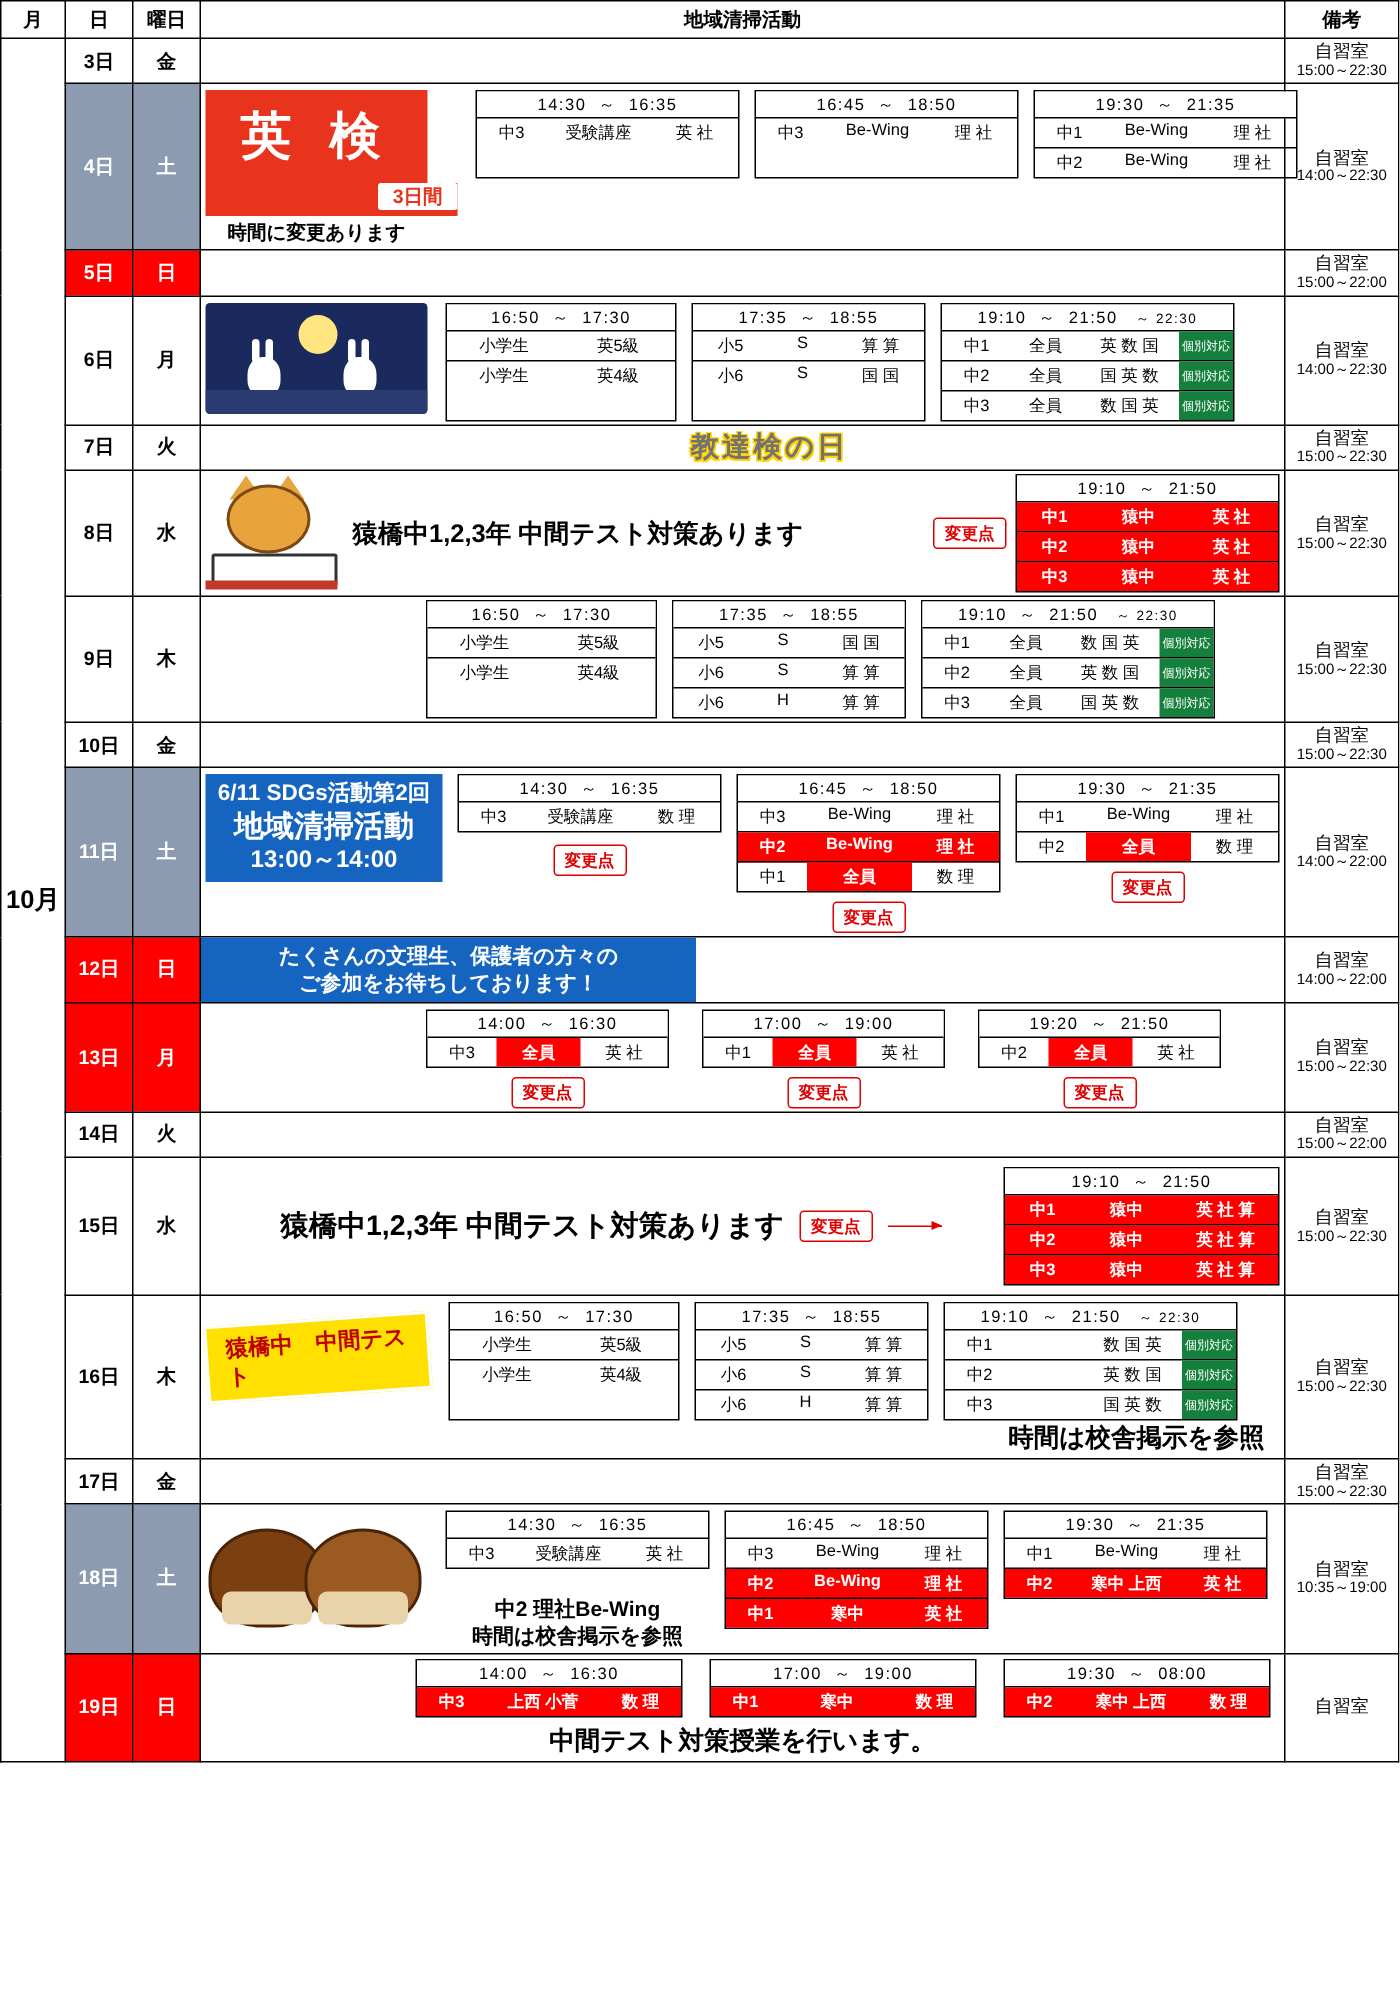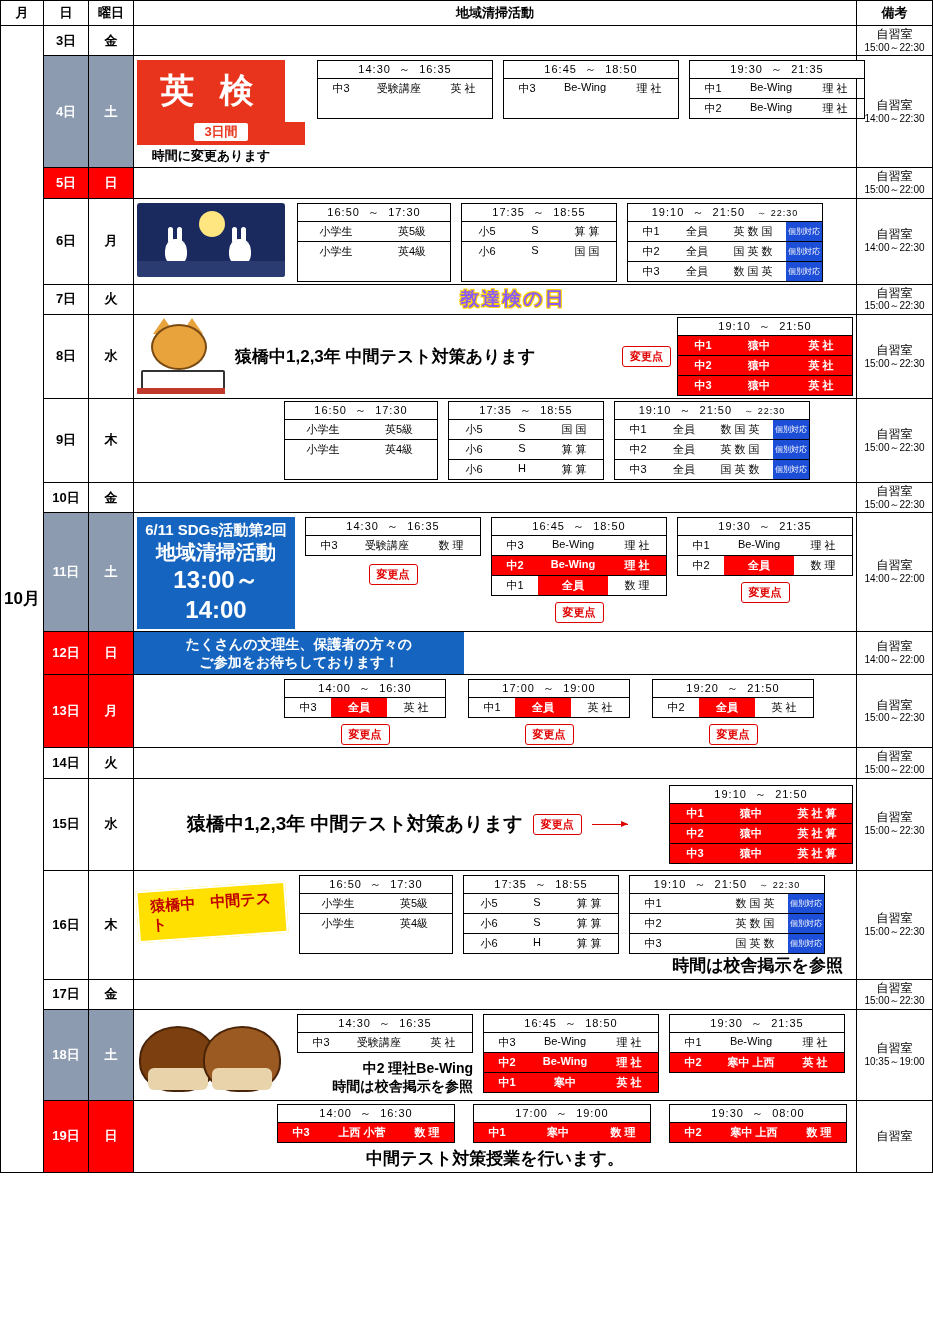--- a/index.html
+++ b/index.html
@@ -20,39 +20,39 @@
   .note-in .n2{font-size:10px;}
   .main-in{position:relative;padding:2px 3px;box-sizing:border-box;min-height:24px;}
   .blocks{display:flex;gap:10px;}
   .blk{border:1px solid #000;}
   .blk .bt{font-size:11px;text-align:center;padding:1px 6px;letter-spacing:1px;border-bottom:1px solid #000;background:#fff;}
   .row{display:flex;font-size:11px;border-bottom:1px solid #000;}
   .row:last-child{border-bottom:none;}
   .row .cell{padding:2px 3px;text-align:center;white-space:nowrap;}
   .row.red{background:#ff0000;color:#fff;font-weight:bold;}
   .hl{background:#ff0000;color:#fff;font-weight:bold;padding:0 4px;}
-  .kobetsu{background:#1d4ed8;color:#fff;font-size:8px;padding:2px 2px;display:flex;align-items:center;}
+  .kobetsu{background:#15803d;color:#fff;font-size:8px;padding:2px 2px;display:flex;align-items:center;}
   .change{display:inline-block;border:1.5px solid #e00000;color:#e00000;font-size:11px;font-weight:bold;border-radius:3px;padding:2px 7px;background:#fff;}
   .eiken{width:148px;height:62px;background:#e8341c;color:#fff;display:flex;align-items:center;justify-content:center;font-size:34px;font-weight:bold;letter-spacing:8px;}
   .eiken-sub{width:148px;text-align:center;}
   .eiken-badge{display:inline-block;background:#fff;color:#e8341c;font-size:13px;font-weight:bold;padding:0 10px;border-radius:2px;}
   .cap{font-size:14px;font-weight:bold;}
   .moon{width:148px;height:74px;background:#1b2a5e;border-radius:3px;position:relative;overflow:hidden;}
   .moon .m{position:absolute;width:26px;height:26px;border-radius:50%;background:#ffe680;left:62px;top:8px;}
   .moon .g{position:absolute;bottom:0;left:0;right:0;height:16px;background:#2a3b72;}
   .moon .r1,.moon .r2{position:absolute;bottom:12px;width:22px;height:26px;background:#fff;border-radius:45% 45% 40% 40%;}
   .moon .r1{left:28px;}
   .moon .r2{left:92px;}
   .moon .r1:before,.moon .r2:before{content:"";position:absolute;top:-12px;left:3px;width:5px;height:16px;background:#fff;border-radius:3px;box-shadow:9px 0 0 #fff;}
   .sdgs{width:196px;background:#1565c0;color:#fff;padding:4px 6px;box-sizing:border-box;font-weight:bold;text-align:center;line-height:1.25;}
   .sdgs .l1{font-size:15px;}
   .sdgs .l2{font-size:20px;}
-  .sdgs .l3{font-size:24px;}
+  .sdgs .l3{font-size:16px;}
   .banner{background:#1565c0;color:#fff;font-weight:bold;font-size:14px;text-align:center;padding:3px 6px;line-height:1.3;width:330px;box-sizing:border-box;}
-  .kyoutaku{font-size:19px;font-weight:bold;color:#8b5cf6;text-align:center;letter-spacing:2px;text-shadow:1px 1px 0 #ffd400,-1px -1px 0 #ffd400,1px -1px 0 #ffd400,-1px 1px 0 #ffd400;margin-left:36px;}
+  .kyoutaku{font-size:19px;font-weight:bold;color:#737373;text-align:center;letter-spacing:2px;text-shadow:1px 1px 0 #ffd400,-1px -1px 0 #ffd400,1px -1px 0 #ffd400,-1px 1px 0 #ffd400;margin-left:36px;}
   .bigtxt{font-size:17px;font-weight:bold;}
   .cat{width:92px;height:76px;position:relative;}
   .cat .head{position:absolute;left:14px;top:6px;width:52px;height:42px;background:#e8a33d;border-radius:50%;border:2px solid #7a4a12;}
   .cat .ear1,.cat .ear2{position:absolute;top:0px;width:0;height:0;border-left:11px solid transparent;border-right:11px solid transparent;border-bottom:16px solid #e8a33d;}
   .cat .ear1{left:16px;} .cat .ear2{left:44px;}
   .cat .book{position:absolute;left:4px;bottom:2px;width:80px;height:18px;background:#fff;border:2px solid #333;border-radius:2px;}
   .cat .desk{position:absolute;left:0px;bottom:0px;width:88px;height:6px;background:#c0392b;}
   .chest{width:150px;height:84px;position:relative;}
   .chest .n1,.chest .n2{position:absolute;bottom:6px;width:74px;height:62px;background:#7b3f10;border-radius:50% 50% 44% 44%;border:2px solid #4a2408;}
   .chest .n1{left:2px;}
@@ -94,21 +94,21 @@
   </tr>
 
   <tr>
     <td class="c-day sat">4日</td>
     <td class="c-dow sat">土</td>
     <td class="c-main">
       <div class="main-in fl" style="gap:12px;align-items:flex-start;padding-top:4px;">
         <div>
           <div class="eiken">英 検</div>
           <div class="eiken" style="height:0"></div>
-          <div style="width:168px;background:#e8341c;text-align:center;padding-bottom:4px;"><span class="eiken-badge">3日間</span></div>
+          <div style="width:168px;background:#e8341c;text-align:right;padding-bottom:4px;"><span class="eiken-badge">3日間</span></div>
           <div class="eiken-sub cap" style="font-size:13px;margin-top:2px;">時間に変更あります</div>
         </div>
         <div class="blocks">
           <div class="blk">
             <div class="bt"><span>14:30</span> &nbsp;<span>～</span>&nbsp; <span>16:35</span></div>
             <div class="row">
                     <div class="cell" style="width:40px">中3</div>
                     <div class="cell" style="width:64px">受験講座</div>
                     <div class="cell" style="width:52px">英 社</div>
                   </div>
@@ -657,21 +657,21 @@
           <div class="blocks">
             <div class="blk">
               <div class="bt"><span>14:30</span> &nbsp;<span>～</span>&nbsp; <span>16:35</span></div>
               <div class="row">
                       <div class="cell" style="width:40px">中3</div>
                       <div class="cell" style="width:64px">受験講座</div>
                       <div class="cell" style="width:52px">英 社</div>
                     </div>
             </div>
           </div>
-          <div class="cap" style="text-align:right;margin-top:6px;line-height:1.3;">
+          <div class="cap" style="text-align:center;margin-top:17px;line-height:1.3;">
             <div>中2 理社Be-Wing</div>
             <div>時間は校舎掲示を参照</div>
           </div>
         </div>
         <div class="blk">
           <div class="bt"><span>16:45</span> &nbsp;<span>～</span>&nbsp; <span>18:50</span></div>
           <div class="row">
                   <div class="cell" style="width:40px">中3</div>
                   <div class="cell" style="width:64px">Be-Wing</div>
                   <div class="cell" style="width:52px">理 社</div>

